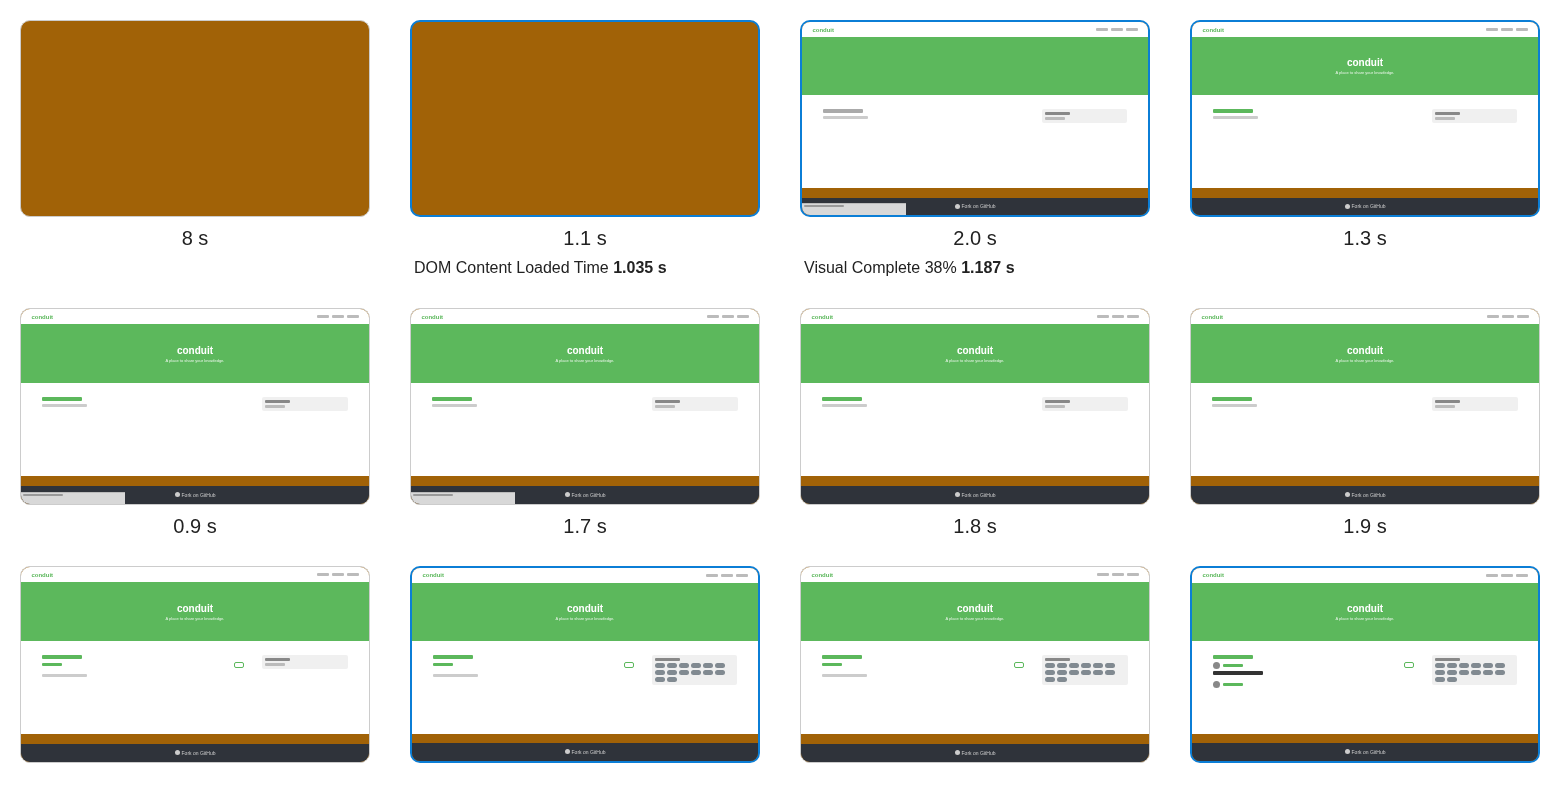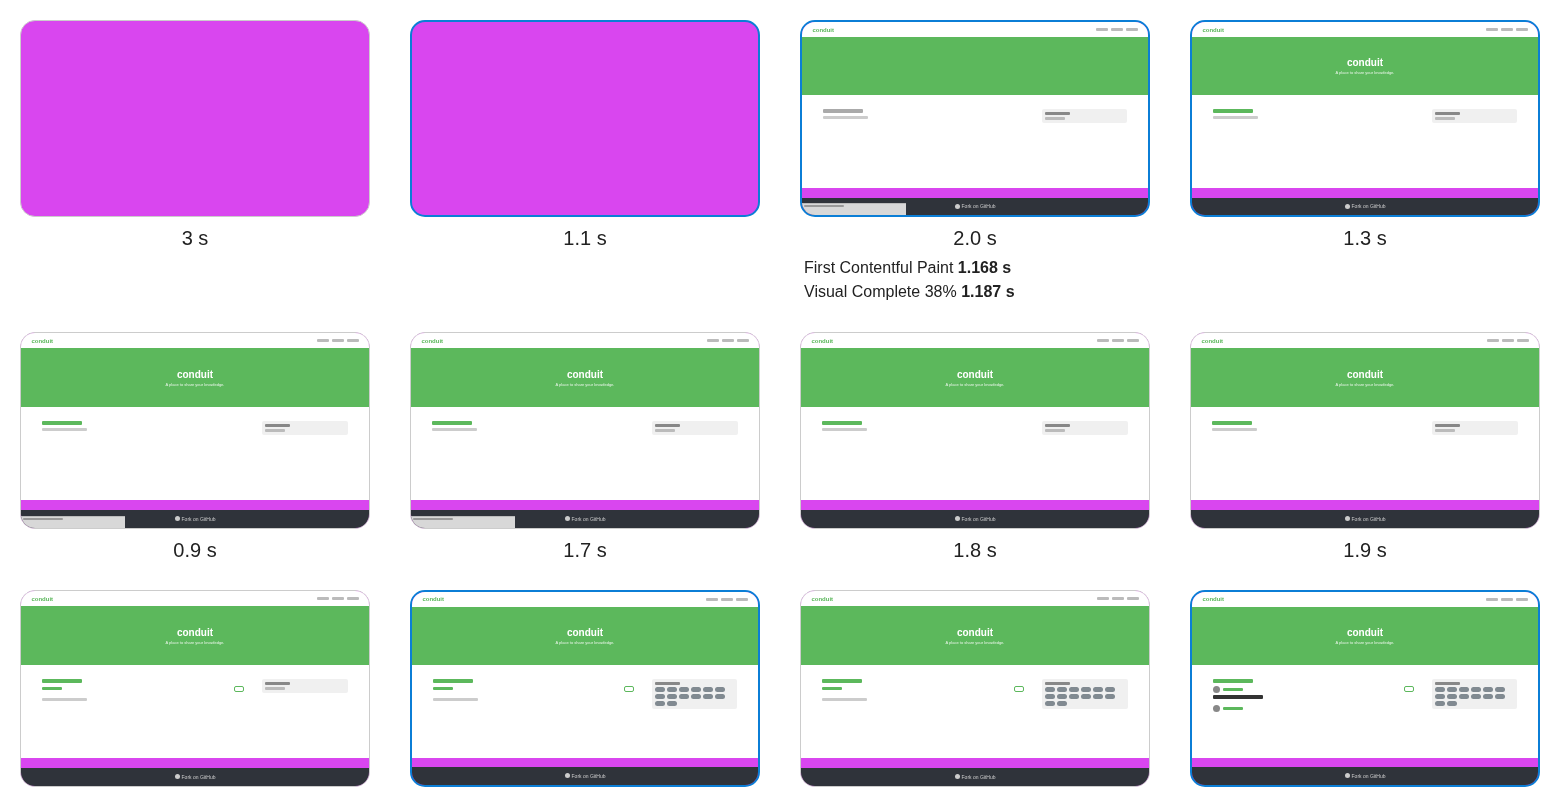--- a/index.html
+++ b/index.html
@@ -17,22 +17,22 @@
   }
   .cell {
     display: flex;
     flex-direction: column;
     align-items: center;
   }
   .thumb {
     width: 100%;
     aspect-ratio: 16 / 9;
     border: 1px solid #ccc;
-    border-radius: 15px;
-    background: #d946ef;
+    border-radius: 10px;
+    background: #a16207;
     position: relative;
     overflow: hidden;
   }
   .thumb.highlight { border: 2px solid #0b7ed6; }
   .time {
     margin-top: 10px;
     font-size: 20px;
     font-weight: 400;
     color: #222;
   }
@@ -128,25 +128,28 @@
     background:#999;
     border-radius:1px;
   }
 </style>
 </head>
 <body>
 
 <div class="grid" id="grid">
     <div class="cell">
       <div class="thumb"></div>
-      <div class="time">3 s</div>
+      <div class="time">8 s</div>
     </div>
     <div class="cell">
       <div class="thumb highlight"></div>
       <div class="time">1.1 s</div>
+      <div class="metrics">
+        <div class="metric-line"><span>DOM Content Loaded Time</span> <span class="metric-value">1.035 s</span></div>
+      </div>
     </div>
     <div class="cell">
       <div class="thumb highlight">
         <div class="t-header">
           <span class="t-logo">conduit</span>
           <span class="t-nav">
             <span></span>
             <span></span>
             <span></span>
           </span>
@@ -167,21 +170,20 @@
         <div class="t-footer">
           <span>
             <i class="gh-icon"></i>
             <span>Fork on GitHub</span>
           </span>
         </div>
         <div class="status-strip"></div>
       </div>
       <div class="time">2.0 s</div>
       <div class="metrics">
-        <div class="metric-line"><span>First Contentful Paint</span> <span class="metric-value">1.168 s</span></div>
         <div class="metric-line"><span>Visual Complete 38%</span> <span class="metric-value">1.187 s</span></div>
       </div>
     </div>
     <div class="cell">
       <div class="thumb highlight">
         <div class="t-header">
           <span class="t-logo">conduit</span>
           <span class="t-nav">
             <span></span>
             <span></span>

